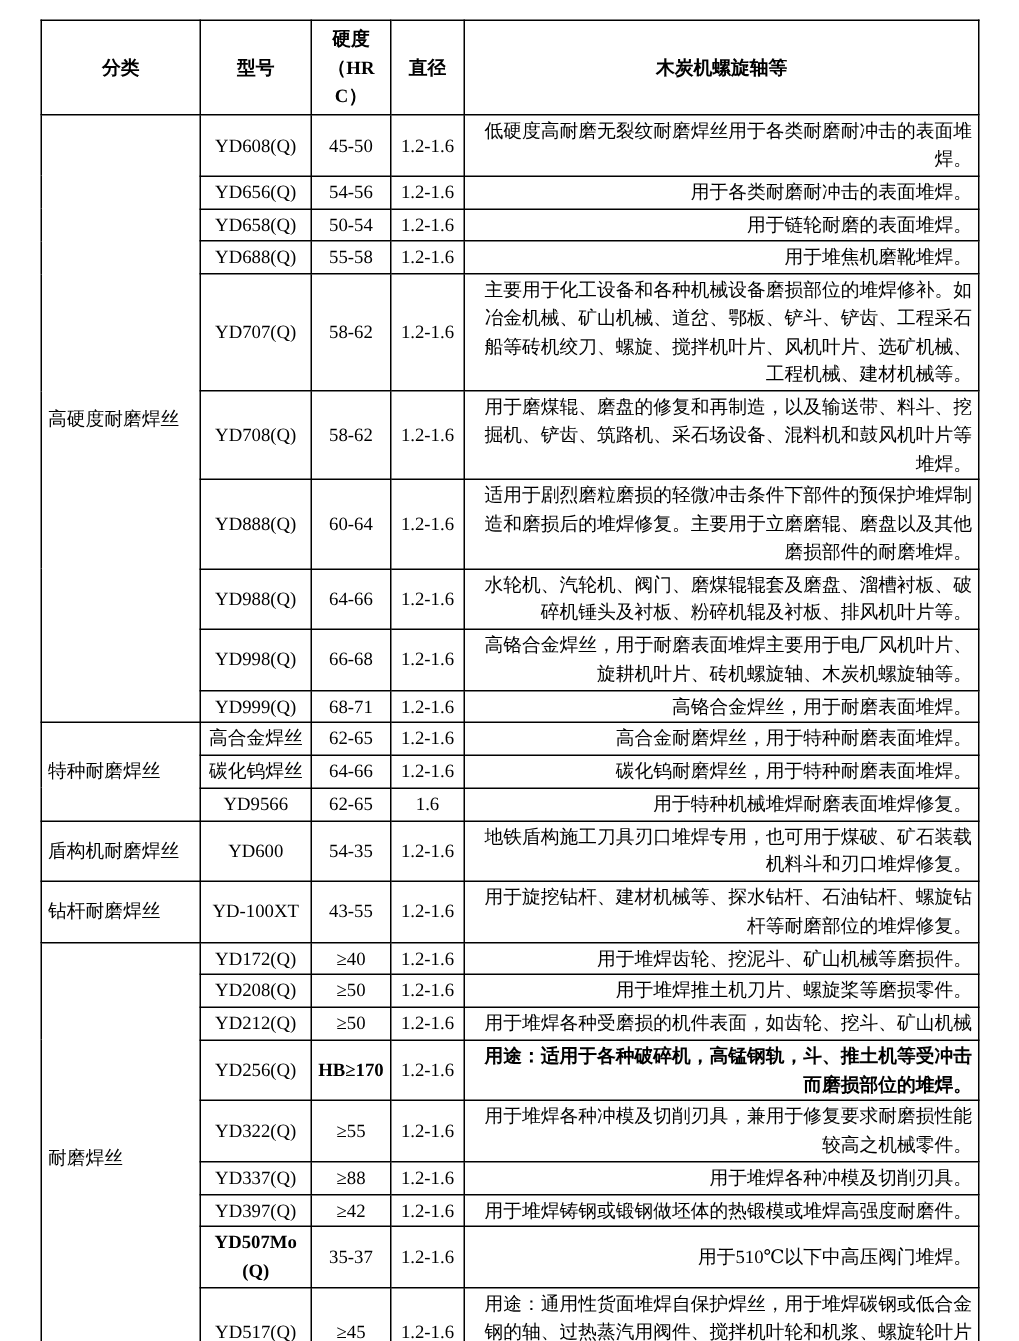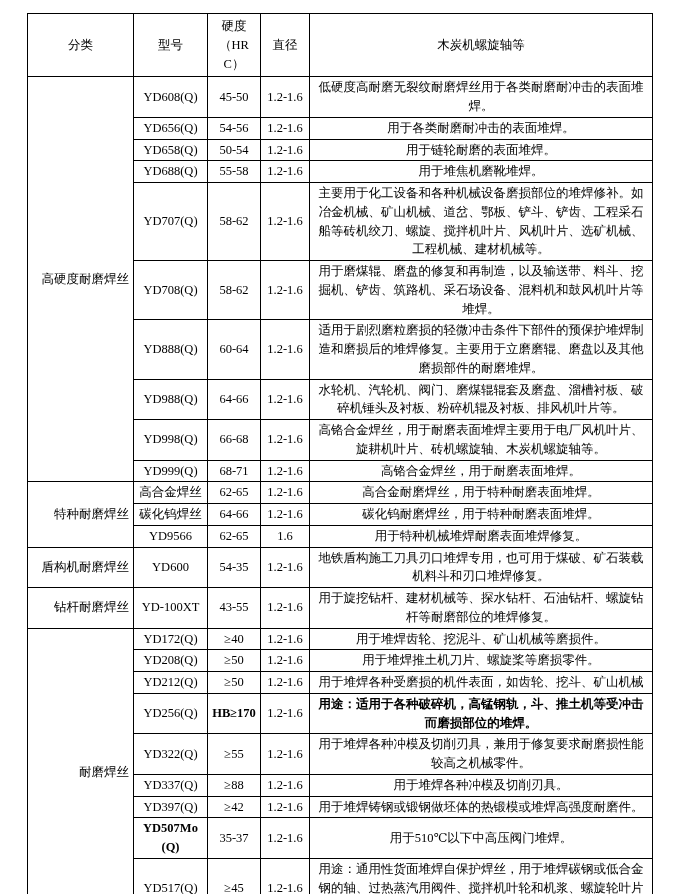--- a/index.html
+++ b/index.html
@@ -28,35 +28,35 @@
   table.spec th,
   table.spec td {
     border: 1px solid #000000;
     font-size: 12.5px;
     line-height: 1.5;
     padding: 1px 4px;
     vertical-align: middle;
     word-break: break-all;
   }
   table.spec th {
-    font-weight: normal;
+    font-weight: bold;
     text-align: center;
     padding: 3px 2px;
   }
   td.cat {
-    text-align: right;
+    text-align: left;
     padding: 2px 13px;
   }
   td.c-model,
   td.c-mid {
     text-align: center;
     padding: 2px 2px;
   }
   td.c-desc {
-    text-align: center;
+    text-align: right;
   }
   .bold { font-weight: bold; }
 </style>
 </head>
 <body>
 
 <div class="page">
   <table class="spec">
     <colgroup>
       <col style="width:106px">

